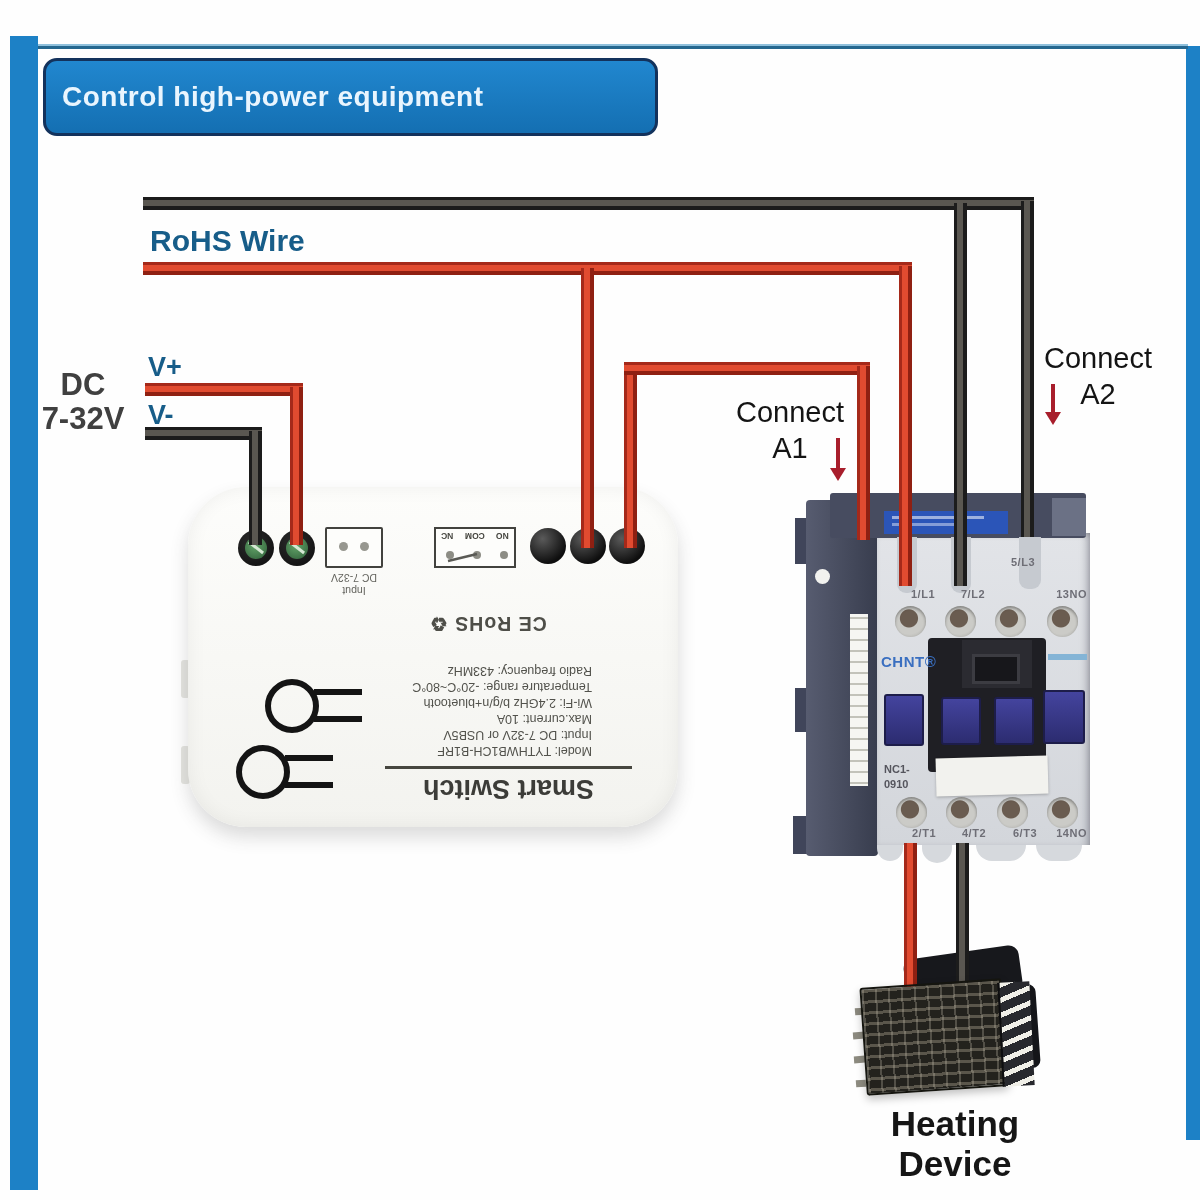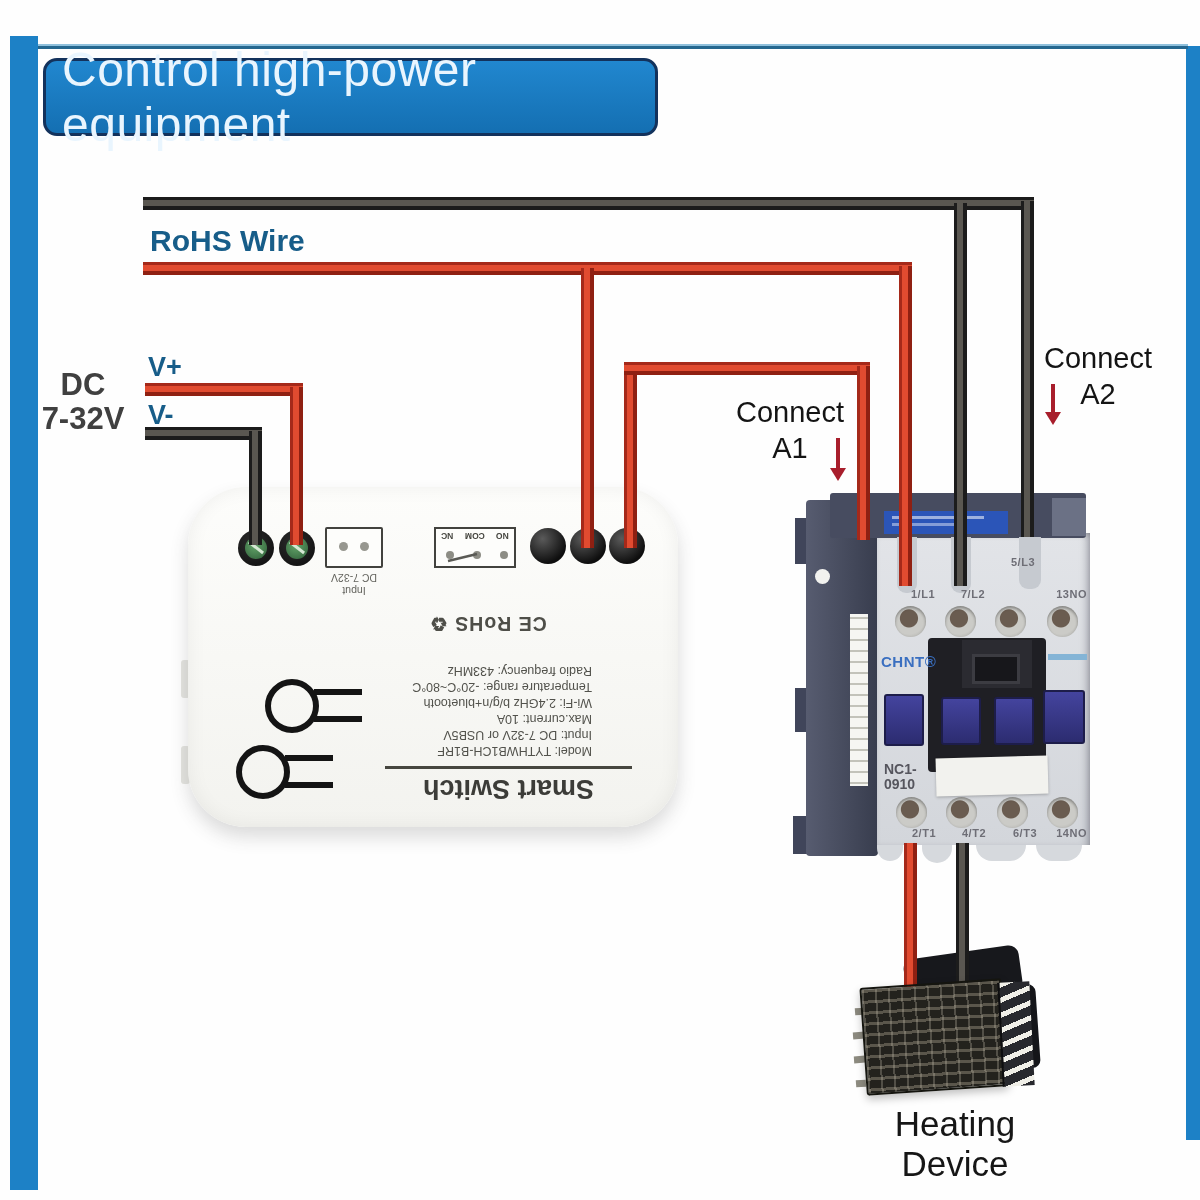--- a/index.html
+++ b/index.html
@@ -10,29 +10,29 @@
   
   .bar-left{left:10px;top:36px;width:28px;height:1154px;background:#1d81c6;z-index:5;}
   .bar-right{left:1186px;top:46px;width:14px;height:1094px;background:#1d81c6;z-index:5;}
   .top-line{left:38px;top:44px;width:1150px;height:5px;
             background:linear-gradient(180deg,#8fc0dc 0 2px,#25678f 2px 5px);z-index:5;}
 
   
   .banner{left:43px;top:58px;width:615px;height:78px;border-radius:14px;
           background:linear-gradient(180deg,#2187cf,#146fb2);border:3px solid #13325c;
           display:flex;align-items:center;padding-left:16px;box-sizing:border-box;z-index:6;}
-  .banner span{font-size:48px;font-weight:normal;color:#e9f5fe;letter-spacing:.5px;}
+  .banner span{font-size:28px;font-weight:bold;color:#e9f5fe;letter-spacing:.5px;}
 
   
   .wire-name{font-size:30px;font-weight:bold;color:#175d89;z-index:40;}
   .vlabel{font-size:27px;font-weight:bold;color:#175d89;z-index:40;}
   .dc-label{width:110px;text-align:center;font-size:31px;font-weight:bold;color:#404040;
             line-height:34px;z-index:40;}
   .connect{width:140px;text-align:center;font-size:29px;color:#141414;line-height:36px;z-index:40;}
-  .heat-label{width:230px;text-align:center;font-size:35px;color:#161616;z-index:40;}
+  .heat-label{width:230px;text-align:center;font-size:35px;color:#161616;z-index:40;font-weight:bold;}
 
   
   .wh-dark{height:13px;background:linear-gradient(180deg,#1c1c1c 0 3px,#5a5751 3px 9px,#1c1c1c 9px 13px);z-index:30;}
   .wv-dark{width:13px;background:linear-gradient(90deg,#1c1c1c 0 3px,#5a5751 3px 9px,#1c1c1c 9px 13px);z-index:30;}
   .wh-red{height:13px;background:linear-gradient(180deg,#a5291a 0 3px,#e14b30 3px 9px,#8f2012 9px 13px);z-index:30;}
   .wv-red{width:13px;background:linear-gradient(90deg,#a5291a 0 3px,#e14b30 3px 9px,#8f2012 9px 13px);z-index:30;}
 
   
   .arrow-line{width:4px;background:#a81e2c;z-index:40;}
   .arrow-head{width:0;height:0;border-left:8px solid transparent;border-right:8px solid transparent;
@@ -90,21 +90,21 @@
                letter-spacing:.5px;z-index:26;}
   .hole{width:31px;height:31px;border-radius:50%;z-index:25;
         background:radial-gradient(circle at 45% 40%, #6a5c50 0 34%, #cbcbc7 38% 62%, #a7a7a3 100%);
         box-shadow:inset 0 2px 3px rgba(0,0,0,.35);}
   .chnt{left:881px;top:653px;font-size:15px;font-weight:bold;color:#3a6fc0;letter-spacing:.5px;z-index:15;}
   .black-block{left:928px;top:638px;width:118px;height:134px;background:#1f1f24;border-radius:4px;z-index:14;}
   .bb-raised{left:962px;top:640px;width:70px;height:48px;background:#2b2b31;z-index:15;}
   .bb-slot{left:972px;top:654px;width:48px;height:30px;background:#17171b;border:3px solid #3c3c42;z-index:16;box-sizing:border-box;}
   .blue-line{left:1048px;top:654px;width:39px;height:6px;background:#84b4d6;z-index:15;}
   .pkey{background:linear-gradient(180deg,#44449e,#2c2c70);border:2px solid #1d1d4a;border-radius:3px;z-index:16;box-sizing:border-box;}
-  .nc1{left:884px;top:762px;font-size:14px;font-weight:bold;color:#55555d;line-height:15px;z-index:15;}
+  .nc1{left:884px;top:762px;font-size:11px;font-weight:bold;color:#55555d;line-height:15px;z-index:15;}
   .white-strip{left:936px;top:757px;width:112px;height:38px;background:#f2f2ee;transform:rotate(-1.5deg);
                box-shadow:0 1px 3px rgba(0,0,0,.25);z-index:15;}
   .scallop{background:#d6d9dd;border-radius:0 0 16px 16px;z-index:12;}
 
   
   .fan{left:905px;top:952px;width:116px;height:46px;background:#17181c;border-radius:10px;
        transform:rotate(-8deg);z-index:25;}
   .fan2{left:998px;top:985px;width:40px;height:84px;background:#141519;border-radius:8px;
         transform:rotate(-4deg);z-index:25;}
   .heat-block{left:863px;top:983px;width:142px;height:108px;transform:rotate(-4deg);border:2px solid #15150f;

